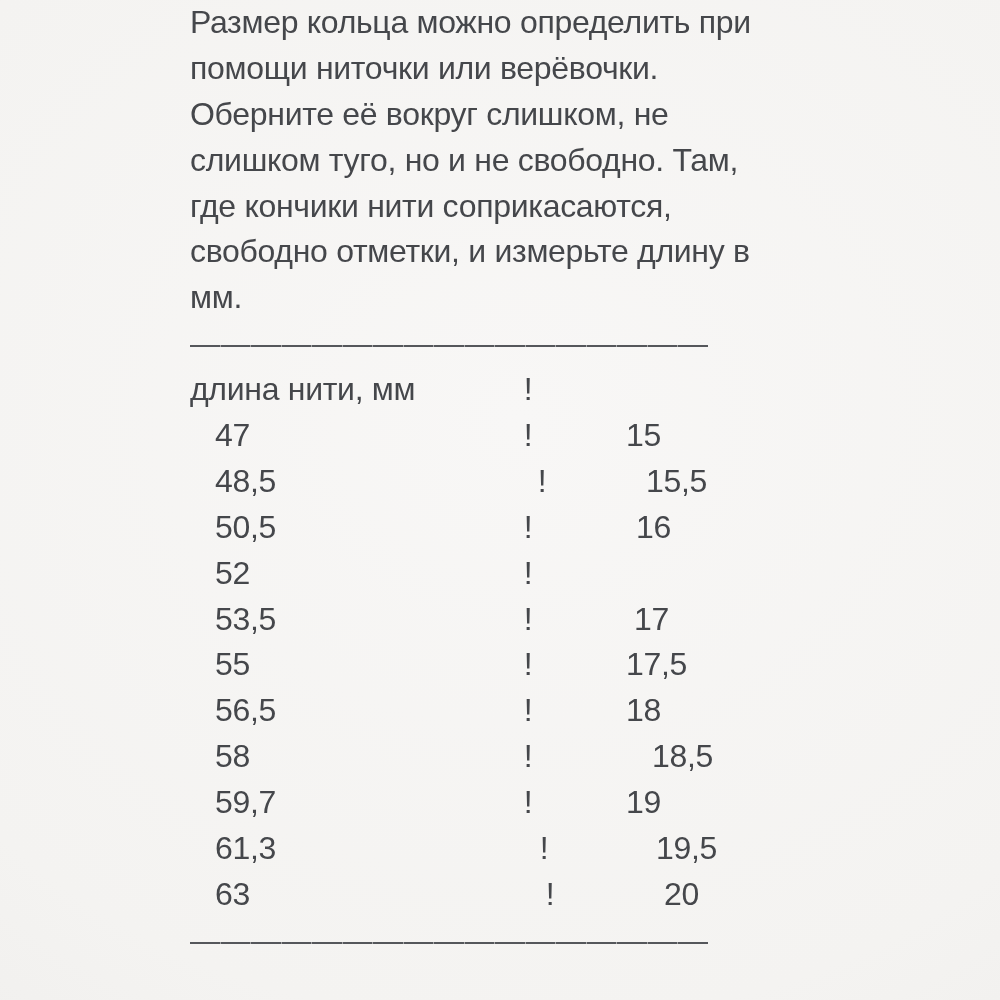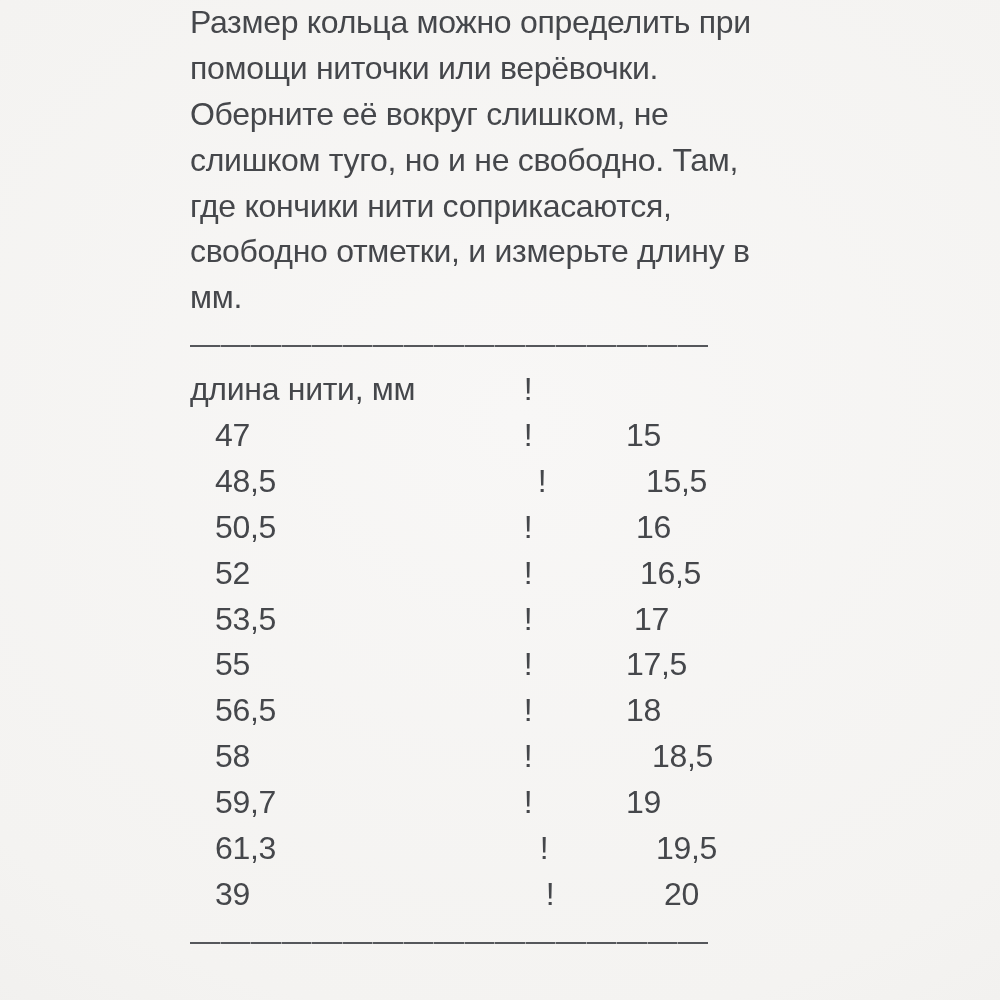--- a/index.html
+++ b/index.html
@@ -100,21 +100,20 @@
     <div class="c-size">15,5</div>
   </div>
   <div class="trow r3">
     <div class="c-length">50,5</div>
     <div class="c-sep">!</div>
     <div class="c-size">16</div>
   </div>
   <div class="trow r4">
     <div class="c-length">52</div>
     <div class="c-sep">!</div>
-    <div class="c-size">16,5</div>
   </div>
   <div class="trow r5">
     <div class="c-length">53,5</div>
     <div class="c-sep">!</div>
     <div class="c-size">17</div>
   </div>
   <div class="trow r6">
     <div class="c-length">55</div>
     <div class="c-sep">!</div>
     <div class="c-size">17,5</div>
@@ -133,20 +132,20 @@
     <div class="c-length">59,7</div>
     <div class="c-sep">!</div>
     <div class="c-size">19</div>
   </div>
   <div class="trow r10">
     <div class="c-length">61,3</div>
     <div class="c-sep">!</div>
     <div class="c-size">19,5</div>
   </div>
   <div class="trow r11">
-    <div class="c-length">39</div>
+    <div class="c-length">63</div>
     <div class="c-sep">!</div>
     <div class="c-size">20</div>
   </div>
 
   <div class="line divider">—————————————————</div>
 
 </div>
 
 </body></html>

